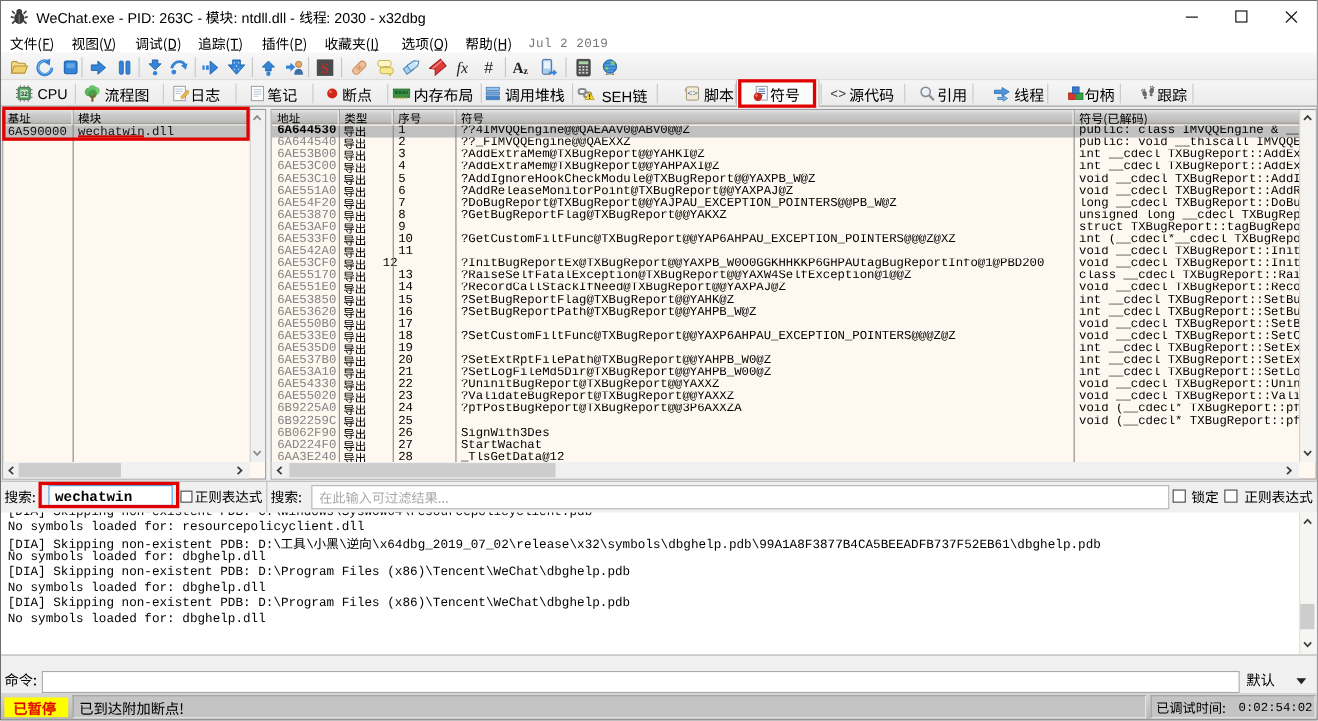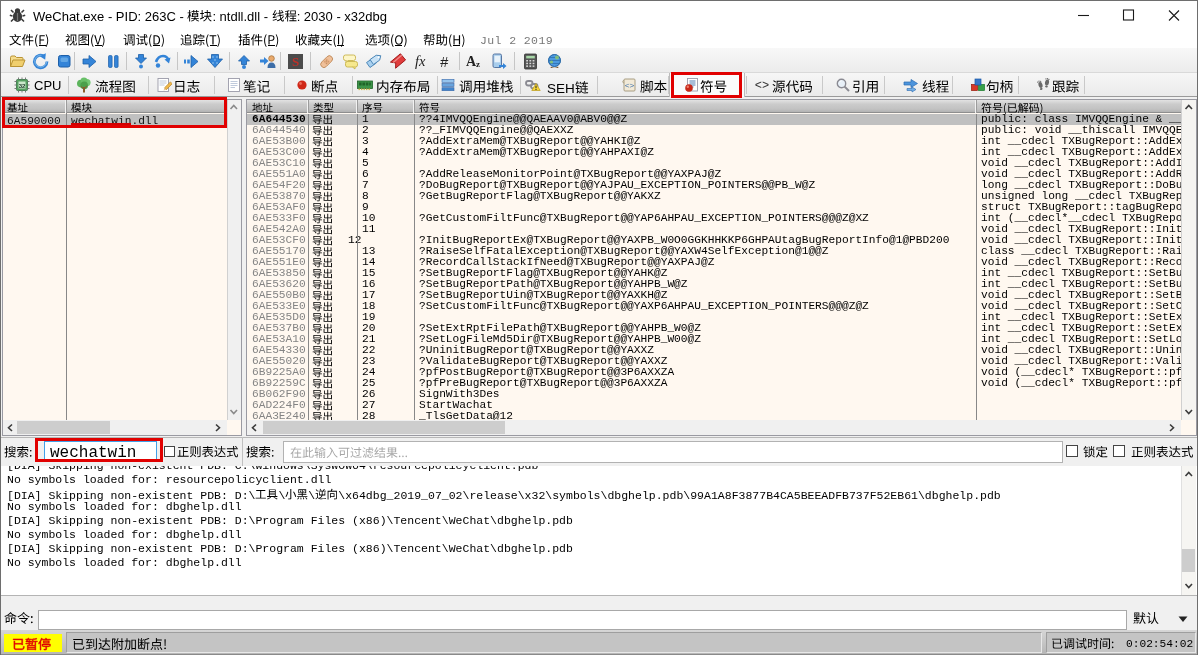--- a/index.html
+++ b/index.html
@@ -477,20 +477,21 @@
       </svg></div>
 <div class="mono" style="position:absolute;left:115px;top:33.0px;font-size:11.2px;line-height:11.0px;color:#000">4</div>
 <div class="mono" style="position:absolute;left:172px;top:33.0px;width:557px;height:11.0px;overflow:hidden;font-size:11.2px;line-height:11.0px;color:#000;white-space:nowrap">?AddExtraMem@TXBugReport@@YAHPAXI@Z</div>
 <div class="mono" style="position:absolute;left:734px;top:33.0px;width:200px;height:11.0px;overflow:hidden;font-size:11.2px;line-height:11.0px;color:#000;white-space:nowrap">int __cdecl TXBugReport::AddEx</div>
 <div style="position:absolute;left:0;top:44.0px;width:934px;height:11.0px;"></div>
 <div class="mono" style="position:absolute;left:5px;top:44.0px;font-size:11.2px;line-height:11.0px;color:#848484">6AE53C10</div>
 <div style="position:absolute;left:65px;top:42.5px;line-height:0"><svg width="21.0" height="12.4" viewBox="0 0 21.0 12.4" style="display:inline-block;overflow:visible;vertical-align:-1.9px">
         <path d="M2.2 8.6C2.9 9.1 3.6 9.9 3.9 10.5L4.5 10C4.2 9.4 3.5 8.7 2.8 8.2H6.8V10.4C6.8 10.5 6.7 10.6 6.5 10.6C6.3 10.6 5.6 10.6 4.8 10.6C4.9 10.8 5 11.1 5.1 11.3C6.1 11.3 6.7 11.3 7.1 11.2C7.5 11.1 7.6 10.9 7.6 10.4V8.2H9.9V7.4H7.6V6.6H6.8V7.4H0.7V8.2H2.7ZM1.4 2.4V5.2C1.4 6.2 1.9 6.4 3.7 6.4C4.1 6.4 7.4 6.4 7.9 6.4C9.2 6.4 9.5 6.1 9.7 5C9.4 5 9.1 4.9 8.9 4.8C8.8 5.6 8.7 5.7 7.8 5.7C7.1 5.7 4.2 5.7 3.6 5.7C2.4 5.7 2.2 5.6 2.2 5.2V4.6H8.7V2.1H1.4ZM2.2 2.8H7.9V3.9H2.2Z M11.6 6.9V10.7H19V11.3H19.9V6.9H19V9.9H16.2V6.3H19.5V2.6H18.6V5.5H16.2V1.7H15.3V5.5H12.9V2.6H12.1V6.3H15.3V9.9H12.5V6.9Z" fill="#000"></path>
       </svg></div>
 <div class="mono" style="position:absolute;left:115px;top:44.0px;font-size:11.2px;line-height:11.0px;color:#000">5</div>
+<div class="mono" style="position:absolute;left:172px;top:44.0px;width:557px;height:11.0px;overflow:hidden;font-size:11.2px;line-height:11.0px;color:#000;white-space:nowrap">?AddIgnoreHookCheckModule@TXBugReport@@YAXPB_W@Z</div>
 <div class="mono" style="position:absolute;left:734px;top:44.0px;width:200px;height:11.0px;overflow:hidden;font-size:11.2px;line-height:11.0px;color:#000;white-space:nowrap">void __cdecl TXBugReport::AddI</div>
 <div style="position:absolute;left:0;top:55.0px;width:934px;height:11.0px;"></div>
 <div class="mono" style="position:absolute;left:5px;top:55.0px;font-size:11.2px;line-height:11.0px;color:#848484">6AE551A0</div>
 <div style="position:absolute;left:65px;top:53.5px;line-height:0"><svg width="21.0" height="12.4" viewBox="0 0 21.0 12.4" style="display:inline-block;overflow:visible;vertical-align:-1.9px">
         <path d="M2.2 8.6C2.9 9.1 3.6 9.9 3.9 10.5L4.5 10C4.2 9.4 3.5 8.7 2.8 8.2H6.8V10.4C6.8 10.5 6.7 10.6 6.5 10.6C6.3 10.6 5.6 10.6 4.8 10.6C4.9 10.8 5 11.1 5.1 11.3C6.1 11.3 6.7 11.3 7.1 11.2C7.5 11.1 7.6 10.9 7.6 10.4V8.2H9.9V7.4H7.6V6.6H6.8V7.4H0.7V8.2H2.7ZM1.4 2.4V5.2C1.4 6.2 1.9 6.4 3.7 6.4C4.1 6.4 7.4 6.4 7.9 6.4C9.2 6.4 9.5 6.1 9.7 5C9.4 5 9.1 4.9 8.9 4.8C8.8 5.6 8.7 5.7 7.8 5.7C7.1 5.7 4.2 5.7 3.6 5.7C2.4 5.7 2.2 5.6 2.2 5.2V4.6H8.7V2.1H1.4ZM2.2 2.8H7.9V3.9H2.2Z M11.6 6.9V10.7H19V11.3H19.9V6.9H19V9.9H16.2V6.3H19.5V2.6H18.6V5.5H16.2V1.7H15.3V5.5H12.9V2.6H12.1V6.3H15.3V9.9H12.5V6.9Z" fill="#000"></path>
       </svg></div>
 <div class="mono" style="position:absolute;left:115px;top:55.0px;font-size:11.2px;line-height:11.0px;color:#000">6</div>
 <div class="mono" style="position:absolute;left:172px;top:55.0px;width:557px;height:11.0px;overflow:hidden;font-size:11.2px;line-height:11.0px;color:#000;white-space:nowrap">?AddReleaseMonitorPoint@TXBugReport@@YAXPAJ@Z</div>
 <div class="mono" style="position:absolute;left:734px;top:55.0px;width:200px;height:11.0px;overflow:hidden;font-size:11.2px;line-height:11.0px;color:#000;white-space:nowrap">void __cdecl TXBugReport::AddR</div>
 <div style="position:absolute;left:0;top:66.0px;width:934px;height:11.0px;"></div>
@@ -570,21 +571,20 @@
       </svg></div>
 <div class="mono" style="position:absolute;left:115px;top:165.0px;font-size:11.2px;line-height:11.0px;color:#000">16</div>
 <div class="mono" style="position:absolute;left:172px;top:165.0px;width:557px;height:11.0px;overflow:hidden;font-size:11.2px;line-height:11.0px;color:#000;white-space:nowrap">?SetBugReportPath@TXBugReport@@YAHPB_W@Z</div>
 <div class="mono" style="position:absolute;left:734px;top:165.0px;width:200px;height:11.0px;overflow:hidden;font-size:11.2px;line-height:11.0px;color:#000;white-space:nowrap">int __cdecl TXBugReport::SetBu</div>
 <div style="position:absolute;left:0;top:176.0px;width:934px;height:11.0px;"></div>
 <div class="mono" style="position:absolute;left:5px;top:176.0px;font-size:11.2px;line-height:11.0px;color:#848484">6AE550B0</div>
 <div style="position:absolute;left:65px;top:174.5px;line-height:0"><svg width="21.0" height="12.4" viewBox="0 0 21.0 12.4" style="display:inline-block;overflow:visible;vertical-align:-1.9px">
         <path d="M2.2 8.6C2.9 9.1 3.6 9.9 3.9 10.5L4.5 10C4.2 9.4 3.5 8.7 2.8 8.2H6.8V10.4C6.8 10.5 6.7 10.6 6.5 10.6C6.3 10.6 5.6 10.6 4.8 10.6C4.9 10.8 5 11.1 5.1 11.3C6.1 11.3 6.7 11.3 7.1 11.2C7.5 11.1 7.6 10.9 7.6 10.4V8.2H9.9V7.4H7.6V6.6H6.8V7.4H0.7V8.2H2.7ZM1.4 2.4V5.2C1.4 6.2 1.9 6.4 3.7 6.4C4.1 6.4 7.4 6.4 7.9 6.4C9.2 6.4 9.5 6.1 9.7 5C9.4 5 9.1 4.9 8.9 4.8C8.8 5.6 8.7 5.7 7.8 5.7C7.1 5.7 4.2 5.7 3.6 5.7C2.4 5.7 2.2 5.6 2.2 5.2V4.6H8.7V2.1H1.4ZM2.2 2.8H7.9V3.9H2.2Z M11.6 6.9V10.7H19V11.3H19.9V6.9H19V9.9H16.2V6.3H19.5V2.6H18.6V5.5H16.2V1.7H15.3V5.5H12.9V2.6H12.1V6.3H15.3V9.9H12.5V6.9Z" fill="#000"></path>
       </svg></div>
 <div class="mono" style="position:absolute;left:115px;top:176.0px;font-size:11.2px;line-height:11.0px;color:#000">17</div>
-<div class="mono" style="position:absolute;left:172px;top:176.0px;width:557px;height:11.0px;overflow:hidden;font-size:11.2px;line-height:11.0px;color:#000;white-space:nowrap">?SetBugReportUin@TXBugReport@@YAXKH@Z</div>
 <div class="mono" style="position:absolute;left:734px;top:176.0px;width:200px;height:11.0px;overflow:hidden;font-size:11.2px;line-height:11.0px;color:#000;white-space:nowrap">void __cdecl TXBugReport::SetB</div>
 <div style="position:absolute;left:0;top:187.0px;width:934px;height:11.0px;"></div>
 <div class="mono" style="position:absolute;left:5px;top:187.0px;font-size:11.2px;line-height:11.0px;color:#848484">6AE533E0</div>
 <div style="position:absolute;left:65px;top:185.5px;line-height:0"><svg width="21.0" height="12.4" viewBox="0 0 21.0 12.4" style="display:inline-block;overflow:visible;vertical-align:-1.9px">
         <path d="M2.2 8.6C2.9 9.1 3.6 9.9 3.9 10.5L4.5 10C4.2 9.4 3.5 8.7 2.8 8.2H6.8V10.4C6.8 10.5 6.7 10.6 6.5 10.6C6.3 10.6 5.6 10.6 4.8 10.6C4.9 10.8 5 11.1 5.1 11.3C6.1 11.3 6.7 11.3 7.1 11.2C7.5 11.1 7.6 10.9 7.6 10.4V8.2H9.9V7.4H7.6V6.6H6.8V7.4H0.7V8.2H2.7ZM1.4 2.4V5.2C1.4 6.2 1.9 6.4 3.7 6.4C4.1 6.4 7.4 6.4 7.9 6.4C9.2 6.4 9.5 6.1 9.7 5C9.4 5 9.1 4.9 8.9 4.8C8.8 5.6 8.7 5.7 7.8 5.7C7.1 5.7 4.2 5.7 3.6 5.7C2.4 5.7 2.2 5.6 2.2 5.2V4.6H8.7V2.1H1.4ZM2.2 2.8H7.9V3.9H2.2Z M11.6 6.9V10.7H19V11.3H19.9V6.9H19V9.9H16.2V6.3H19.5V2.6H18.6V5.5H16.2V1.7H15.3V5.5H12.9V2.6H12.1V6.3H15.3V9.9H12.5V6.9Z" fill="#000"></path>
       </svg></div>
 <div class="mono" style="position:absolute;left:115px;top:187.0px;font-size:11.2px;line-height:11.0px;color:#000">18</div>
 <div class="mono" style="position:absolute;left:172px;top:187.0px;width:557px;height:11.0px;overflow:hidden;font-size:11.2px;line-height:11.0px;color:#000;white-space:nowrap">?SetCustomFiltFunc@TXBugReport@@YAXP6AHPAU_EXCEPTION_POINTERS@@@Z@Z</div>
 <div class="mono" style="position:absolute;left:734px;top:187.0px;width:200px;height:11.0px;overflow:hidden;font-size:11.2px;line-height:11.0px;color:#000;white-space:nowrap">void __cdecl TXBugReport::SetC</div>
 <div style="position:absolute;left:0;top:198.0px;width:934px;height:11.0px;"></div>
@@ -633,21 +633,20 @@
       </svg></div>
 <div class="mono" style="position:absolute;left:115px;top:253.0px;font-size:11.2px;line-height:11.0px;color:#000">24</div>
 <div class="mono" style="position:absolute;left:172px;top:253.0px;width:557px;height:11.0px;overflow:hidden;font-size:11.2px;line-height:11.0px;color:#000;white-space:nowrap">?pfPostBugReport@TXBugReport@@3P6AXXZA</div>
 <div class="mono" style="position:absolute;left:734px;top:253.0px;width:200px;height:11.0px;overflow:hidden;font-size:11.2px;line-height:11.0px;color:#000;white-space:nowrap">void (__cdecl* TXBugReport::pf</div>
 <div style="position:absolute;left:0;top:264.0px;width:934px;height:11.0px;"></div>
 <div class="mono" style="position:absolute;left:5px;top:264.0px;font-size:11.2px;line-height:11.0px;color:#848484">6B92259C</div>
 <div style="position:absolute;left:65px;top:262.5px;line-height:0"><svg width="21.0" height="12.4" viewBox="0 0 21.0 12.4" style="display:inline-block;overflow:visible;vertical-align:-1.9px">
         <path d="M2.2 8.6C2.9 9.1 3.6 9.9 3.9 10.5L4.5 10C4.2 9.4 3.5 8.7 2.8 8.2H6.8V10.4C6.8 10.5 6.7 10.6 6.5 10.6C6.3 10.6 5.6 10.6 4.8 10.6C4.9 10.8 5 11.1 5.1 11.3C6.1 11.3 6.7 11.3 7.1 11.2C7.5 11.1 7.6 10.9 7.6 10.4V8.2H9.9V7.4H7.6V6.6H6.8V7.4H0.7V8.2H2.7ZM1.4 2.4V5.2C1.4 6.2 1.9 6.4 3.7 6.4C4.1 6.4 7.4 6.4 7.9 6.4C9.2 6.4 9.5 6.1 9.7 5C9.4 5 9.1 4.9 8.9 4.8C8.8 5.6 8.7 5.7 7.8 5.7C7.1 5.7 4.2 5.7 3.6 5.7C2.4 5.7 2.2 5.6 2.2 5.2V4.6H8.7V2.1H1.4ZM2.2 2.8H7.9V3.9H2.2Z M11.6 6.9V10.7H19V11.3H19.9V6.9H19V9.9H16.2V6.3H19.5V2.6H18.6V5.5H16.2V1.7H15.3V5.5H12.9V2.6H12.1V6.3H15.3V9.9H12.5V6.9Z" fill="#000"></path>
       </svg></div>
 <div class="mono" style="position:absolute;left:115px;top:264.0px;font-size:11.2px;line-height:11.0px;color:#000">25</div>
-<div class="mono" style="position:absolute;left:172px;top:264.0px;width:557px;height:11.0px;overflow:hidden;font-size:11.2px;line-height:11.0px;color:#000;white-space:nowrap">?pfPreBugReport@TXBugReport@@3P6AXXZA</div>
 <div class="mono" style="position:absolute;left:734px;top:264.0px;width:200px;height:11.0px;overflow:hidden;font-size:11.2px;line-height:11.0px;color:#000;white-space:nowrap">void (__cdecl* TXBugReport::pf</div>
 <div style="position:absolute;left:0;top:275.0px;width:934px;height:11.0px;"></div>
 <div class="mono" style="position:absolute;left:5px;top:275.0px;font-size:11.2px;line-height:11.0px;color:#848484">6B062F90</div>
 <div style="position:absolute;left:65px;top:273.5px;line-height:0"><svg width="21.0" height="12.4" viewBox="0 0 21.0 12.4" style="display:inline-block;overflow:visible;vertical-align:-1.9px">
         <path d="M2.2 8.6C2.9 9.1 3.6 9.9 3.9 10.5L4.5 10C4.2 9.4 3.5 8.7 2.8 8.2H6.8V10.4C6.8 10.5 6.7 10.6 6.5 10.6C6.3 10.6 5.6 10.6 4.8 10.6C4.9 10.8 5 11.1 5.1 11.3C6.1 11.3 6.7 11.3 7.1 11.2C7.5 11.1 7.6 10.9 7.6 10.4V8.2H9.9V7.4H7.6V6.6H6.8V7.4H0.7V8.2H2.7ZM1.4 2.4V5.2C1.4 6.2 1.9 6.4 3.7 6.4C4.1 6.4 7.4 6.4 7.9 6.4C9.2 6.4 9.5 6.1 9.7 5C9.4 5 9.1 4.9 8.9 4.8C8.8 5.6 8.7 5.7 7.8 5.7C7.1 5.7 4.2 5.7 3.6 5.7C2.4 5.7 2.2 5.6 2.2 5.2V4.6H8.7V2.1H1.4ZM2.2 2.8H7.9V3.9H2.2Z M11.6 6.9V10.7H19V11.3H19.9V6.9H19V9.9H16.2V6.3H19.5V2.6H18.6V5.5H16.2V1.7H15.3V5.5H12.9V2.6H12.1V6.3H15.3V9.9H12.5V6.9Z" fill="#000"></path>
       </svg></div>
 <div class="mono" style="position:absolute;left:115px;top:275.0px;font-size:11.2px;line-height:11.0px;color:#000">26</div>
 <div class="mono" style="position:absolute;left:172px;top:275.0px;width:557px;height:11.0px;overflow:hidden;font-size:11.2px;line-height:11.0px;color:#000;white-space:nowrap">SignWith3Des</div>
 <div class="mono" style="position:absolute;left:734px;top:275.0px;width:200px;height:11.0px;overflow:hidden;font-size:11.2px;line-height:11.0px;color:#000;white-space:nowrap"></div>
 <div style="position:absolute;left:0;top:286.0px;width:934px;height:11.0px;"></div>
@@ -692,21 +691,21 @@
 <div class="scrbtn" style="left:1167px;top:423px">
     <svg width="9.5" height="9.5" viewBox="0 0 9.5 9.5">
       <path d="M3 1.5 L6.5 4.75 L3 8" fill="none" stroke="#3c3c3c" stroke-width="1.6"></path>
     </svg>
   </div>
 <div class="abs" style="left:1px;top:437px;width:1196px;height:29px;background:#f0f0f0;border-top:1px solid #b8b8b8"></div>
 <div style="position:absolute;left:4px;top:444px;line-height:0;"><svg width="28.5" height="14.8" viewBox="0 0 28.5 14.8" style="display:inline-block;overflow:visible;vertical-align:-2.2px">
       <path d="M2.1 2V4.5H0.6V5.4H2.1V8.1L0.5 8.6L0.7 9.5L2.1 9V12.3C2.1 12.5 2 12.5 1.9 12.5C1.7 12.6 1.3 12.6 0.8 12.5C0.9 12.8 1 13.2 1.1 13.4C1.8 13.4 2.3 13.4 2.6 13.3C2.9 13.1 3 12.8 3 12.3V8.7L4.4 8.1L4.2 7.3L3 7.8V5.4H4.2V4.5H3V2ZM4.7 8.9V9.7H5.3L5.2 9.7C5.7 10.6 6.4 11.3 7.3 11.8C6.2 12.3 5 12.6 3.8 12.8C4 12.9 4.1 13.3 4.2 13.5C5.6 13.3 7 12.9 8.1 12.3C9.1 12.9 10.2 13.2 11.5 13.5C11.6 13.2 11.8 12.9 12 12.7C10.9 12.5 9.9 12.2 9 11.8C10 11.2 10.9 10.3 11.4 9.1L10.8 8.8L10.7 8.9H8.5V7.7H11.4V3H9V3.8H10.6V5H9.1V5.7H10.6V6.9H8.5V2H7.7V6.9H5.7V5.7H7.1V5H5.7V3.8C6.4 3.6 7 3.4 7.6 3.1L6.9 2.4C6.5 2.8 5.6 3.1 4.9 3.3V7.7H7.7V8.9ZM10.1 9.7C9.6 10.4 9 11 8.2 11.4C7.3 10.9 6.6 10.4 6.1 9.7Z M20.4 11.2C21.5 11.8 22.8 12.7 23.5 13.2L24.2 12.7C23.5 12.1 22.2 11.3 21.1 10.7ZM16.1 10.8C15.4 11.5 14.3 12.2 13.3 12.6C13.5 12.8 13.8 13.1 14 13.3C15 12.8 16.2 11.9 17 11.1ZM14.9 8.5C15.1 8.4 15.5 8.4 17.8 8.2C16.7 8.7 15.9 9.1 15.5 9.2C14.7 9.6 14.2 9.7 13.8 9.8C13.9 10 14 10.4 14 10.6C14.3 10.5 14.8 10.4 18.5 10.2V12.4C18.5 12.5 18.4 12.6 18.2 12.6C18 12.6 17.4 12.6 16.6 12.6C16.7 12.8 16.9 13.2 16.9 13.4C17.9 13.4 18.5 13.4 18.9 13.3C19.3 13.2 19.4 12.9 19.4 12.4V10.1L22.5 9.9C22.8 10.3 23.1 10.7 23.3 10.9L24 10.4C23.5 9.7 22.4 8.7 21.5 8L20.8 8.4C21.1 8.7 21.5 9 21.8 9.3L16.4 9.6C18.1 8.9 19.9 8.1 21.6 7.1L20.9 6.5C20.4 6.9 19.8 7.2 19.1 7.5L16.4 7.7C17.2 7.3 18.1 6.8 18.9 6.2L18.5 5.9H23.3V7.4H24.2V5.1H19.2V3.9H24V3.1H19.2V2H18.3V3.1H13.4V3.9H18.3V5.1H13.3V7.4H14.2V5.9H17.9C17 6.6 15.9 7.2 15.6 7.4C15.2 7.5 14.9 7.7 14.7 7.7C14.8 7.9 14.9 8.3 14.9 8.5Z M26.7 7.6C27.2 7.6 27.6 7.3 27.6 6.8C27.6 6.2 27.2 5.9 26.7 5.9C26.3 5.9 25.9 6.2 25.9 6.8C25.9 7.3 26.3 7.6 26.7 7.6ZM26.7 12.7C27.2 12.7 27.6 12.3 27.6 11.8C27.6 11.3 27.2 10.9 26.7 10.9C26.3 10.9 25.9 11.3 25.9 11.8C25.9 12.3 26.3 12.7 26.7 12.7Z" fill="#000"></path>
     </svg></div>
 <div class="abs" style="left:44px;top:441px;width:113px;height:19px;background:#fff;border:1.5px solid #42a0e8"></div>
-<div class="abs mono" style="left:50px;top:444px;font-size:16px;font-weight:normal;color:#000">wechatwin</div>
+<div class="abs mono" style="left:50px;top:444px;font-size:13px;font-weight:bold;color:#000">wechatwin</div>
 <div class="redbox" style="left:35px;top:438px;width:128px;height:24px"></div>
 <div class="abs" style="left:164px;top:446px;width:11px;height:11px;background:#fff;border:1.5px solid #444"></div>
 <div style="position:absolute;left:177px;top:444px;line-height:0;"><svg width="61.5" height="14.5" viewBox="0 0 61.5 14.5" style="display:inline-block;overflow:visible;vertical-align:-2.2px">
       <path d="M2.3 6V11.8H0.6V12.7H11.7V11.8H6.9V8H10.8V7.1H6.9V3.8H11.3V2.9H1.1V3.8H6V11.8H3.3V6Z M16.3 10.9C17 11.5 18 12.4 18.5 13L19.1 12.3C18.6 11.8 17.6 10.9 16.8 10.3ZM13.6 2.6V10.1H14.4V3.5H18V10.1H18.9V2.6ZM22.6 2.1V12C22.6 12.2 22.5 12.3 22.2 12.3C22 12.3 21.2 12.3 20.3 12.3C20.5 12.5 20.6 13 20.7 13.2C21.8 13.2 22.5 13.2 22.9 13.1C23.3 12.9 23.5 12.6 23.5 12V2.1ZM20.3 3.1V10.4H21.1V3.1ZM15.7 4.3V7.8C15.7 9.5 15.4 11.3 12.9 12.6C13 12.8 13.3 13.1 13.4 13.3C16.2 12 16.6 9.7 16.6 7.8V4.3Z M27.7 13.3C28 13.1 28.4 12.9 31.9 11.8C31.8 11.6 31.7 11.3 31.7 11L28.7 11.9V9.2C29.5 8.7 30.1 8.2 30.7 7.6C31.6 10.1 33.3 12 35.9 12.9C36 12.6 36.3 12.3 36.5 12.1C35.3 11.7 34.2 11.1 33.4 10.3C34.2 9.8 35.1 9.2 35.8 8.6L35 8C34.5 8.6 33.6 9.2 32.9 9.8C32.3 9.1 31.9 8.4 31.6 7.6H36.1V6.8H31.2V5.7H35.2V4.9H31.2V3.9H35.7V3.1H31.2V2H30.3V3.1H25.9V3.9H30.3V4.9H26.5V5.7H30.3V6.8H25.4V7.6H29.5C28.3 8.6 26.6 9.6 25 10C25.2 10.2 25.5 10.6 25.7 10.8C26.3 10.6 27.1 10.2 27.8 9.8V11.6C27.8 12.1 27.5 12.3 27.3 12.4C27.4 12.6 27.6 13.1 27.7 13.3Z M37.9 2.6C38.5 3.4 39.1 4.4 39.4 5L40.2 4.6C40 3.9 39.3 2.9 38.7 2.2ZM44.1 2C44.1 2.8 44.1 3.6 44 4.4H40.9V5.3H43.9C43.6 7.4 42.9 9.3 40.8 10.3C41 10.5 41.3 10.8 41.4 11C43.1 10.1 44 8.8 44.5 7.1C45.7 8.4 47 10 47.7 11L48.4 10.4C47.7 9.2 46.1 7.5 44.7 6.1L44.8 5.3H48.5V4.4H44.9C45 3.6 45 2.8 45 2ZM40.1 6.6H37.5V7.4H39.2V10.7C38.6 10.9 38 11.5 37.3 12.2L38 13.1C38.6 12.2 39.2 11.4 39.6 11.4C39.9 11.4 40.3 11.9 40.8 12.2C41.7 12.8 42.7 12.9 44.3 12.9C45.4 12.9 47.7 12.9 48.5 12.8C48.5 12.5 48.6 12.1 48.8 11.8C47.6 12 45.8 12.1 44.3 12.1C42.9 12.1 41.8 12 41 11.5C40.6 11.2 40.4 10.9 40.1 10.8Z M57.9 2.6C58.6 3 59.3 3.7 59.7 4.1L60.3 3.5C60 3.1 59.2 2.5 58.5 2.1ZM56.1 2C56.1 2.8 56.2 3.5 56.2 4.3H49.9V5.2H56.3C56.6 9.7 57.6 13.3 59.6 13.3C60.6 13.3 60.9 12.7 61.1 10.5C60.8 10.4 60.5 10.2 60.3 10C60.2 11.7 60.1 12.3 59.7 12.3C58.5 12.3 57.5 9.3 57.2 5.2H60.8V4.3H57.2C57.1 3.5 57.1 2.8 57.1 2ZM49.9 12 50.2 12.9C51.8 12.6 54.1 12.1 56.1 11.6L56.1 10.7L53.4 11.3V7.9H55.7V7H50.3V7.9H52.5V11.5Z" fill="#000"></path>
     </svg></div>
 <div class="abs" style="left:242px;top:437px;width:1px;height:29px;background:#c0c0c0"></div>
 <div style="position:absolute;left:246px;top:444px;line-height:0;"><svg width="28.5" height="14.8" viewBox="0 0 28.5 14.8" style="display:inline-block;overflow:visible;vertical-align:-2.2px">
       <path d="M2.1 2V4.5H0.6V5.4H2.1V8.1L0.5 8.6L0.7 9.5L2.1 9V12.3C2.1 12.5 2 12.5 1.9 12.5C1.7 12.6 1.3 12.6 0.8 12.5C0.9 12.8 1 13.2 1.1 13.4C1.8 13.4 2.3 13.4 2.6 13.3C2.9 13.1 3 12.8 3 12.3V8.7L4.4 8.1L4.2 7.3L3 7.8V5.4H4.2V4.5H3V2ZM4.7 8.9V9.7H5.3L5.2 9.7C5.7 10.6 6.4 11.3 7.3 11.8C6.2 12.3 5 12.6 3.8 12.8C4 12.9 4.1 13.3 4.2 13.5C5.6 13.3 7 12.9 8.1 12.3C9.1 12.9 10.2 13.2 11.5 13.5C11.6 13.2 11.8 12.9 12 12.7C10.9 12.5 9.9 12.2 9 11.8C10 11.2 10.9 10.3 11.4 9.1L10.8 8.8L10.7 8.9H8.5V7.7H11.4V3H9V3.8H10.6V5H9.1V5.7H10.6V6.9H8.5V2H7.7V6.9H5.7V5.7H7.1V5H5.7V3.8C6.4 3.6 7 3.4 7.6 3.1L6.9 2.4C6.5 2.8 5.6 3.1 4.9 3.3V7.7H7.7V8.9ZM10.1 9.7C9.6 10.4 9 11 8.2 11.4C7.3 10.9 6.6 10.4 6.1 9.7Z M20.4 11.2C21.5 11.8 22.8 12.7 23.5 13.2L24.2 12.7C23.5 12.1 22.2 11.3 21.1 10.7ZM16.1 10.8C15.4 11.5 14.3 12.2 13.3 12.6C13.5 12.8 13.8 13.1 14 13.3C15 12.8 16.2 11.9 17 11.1ZM14.9 8.5C15.1 8.4 15.5 8.4 17.8 8.2C16.7 8.7 15.9 9.1 15.5 9.2C14.7 9.6 14.2 9.7 13.8 9.8C13.9 10 14 10.4 14 10.6C14.3 10.5 14.8 10.4 18.5 10.2V12.4C18.5 12.5 18.4 12.6 18.2 12.6C18 12.6 17.4 12.6 16.6 12.6C16.7 12.8 16.9 13.2 16.9 13.4C17.9 13.4 18.5 13.4 18.9 13.3C19.3 13.2 19.4 12.9 19.4 12.4V10.1L22.5 9.9C22.8 10.3 23.1 10.7 23.3 10.9L24 10.4C23.5 9.7 22.4 8.7 21.5 8L20.8 8.4C21.1 8.7 21.5 9 21.8 9.3L16.4 9.6C18.1 8.9 19.9 8.1 21.6 7.1L20.9 6.5C20.4 6.9 19.8 7.2 19.1 7.5L16.4 7.7C17.2 7.3 18.1 6.8 18.9 6.2L18.5 5.9H23.3V7.4H24.2V5.1H19.2V3.9H24V3.1H19.2V2H18.3V3.1H13.4V3.9H18.3V5.1H13.3V7.4H14.2V5.9H17.9C17 6.6 15.9 7.2 15.6 7.4C15.2 7.5 14.9 7.7 14.7 7.7C14.8 7.9 14.9 8.3 14.9 8.5Z M26.7 7.6C27.2 7.6 27.6 7.3 27.6 6.8C27.6 6.2 27.2 5.9 26.7 5.9C26.3 5.9 25.9 6.2 25.9 6.8C25.9 7.3 26.3 7.6 26.7 7.6ZM26.7 12.7C27.2 12.7 27.6 12.3 27.6 11.8C27.6 11.3 27.2 10.9 26.7 10.9C26.3 10.9 25.9 11.3 25.9 11.8C25.9 12.3 26.3 12.7 26.7 12.7Z" fill="#000"></path>
     </svg></div>
 <div class="abs" style="left:283px;top:441px;width:780px;height:22px;background:#fff;border:1px solid #b2b2b2"></div>

